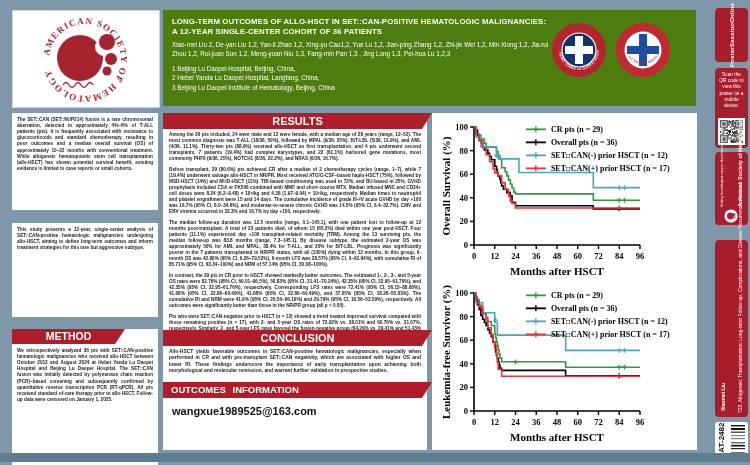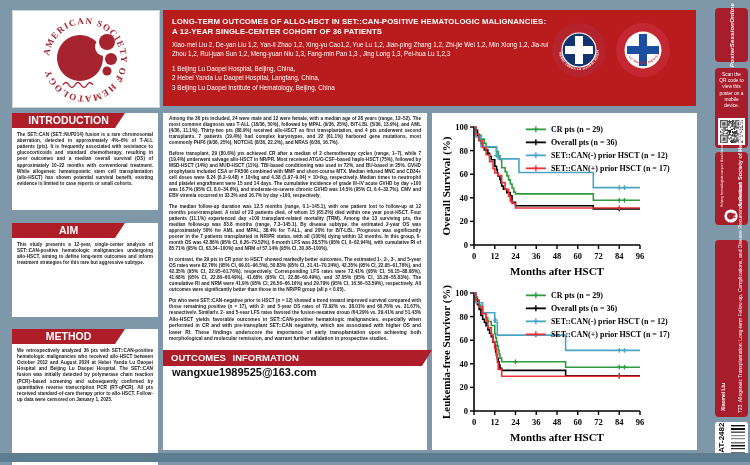--- a/index.html
+++ b/index.html
@@ -1,21 +1,21 @@
 <!DOCTYPE html>
 <html><head>
 <meta charset="utf-8">
 <style>
   html,body{margin:0;padding:0}
   body{width:750px;height:465px;position:relative;background:#7E98A9;
        font-family:"Liberation Sans",sans-serif;overflow:hidden}
   .abs{position:absolute}
   
   #ash-box{left:12px;top:10px;width:146px;height:96px;background:#fff;border:1px solid #cfd6da}
-  #title-box{left:163px;top:10px;width:533px;height:96px;background:#b91c1c;color:#fff;
+  #title-box{left:163px;top:10px;width:533px;height:96px;background:#4d7c0f;color:#fff;
              padding:7px 9px;box-sizing:border-box}
   #poster-title{font-size:7.8px;font-weight:bold;line-height:1.3;width:380px;letter-spacing:.1px}
   #authors{font-size:6.3px;line-height:1.35;width:382px;margin-top:4px}
   .affil{font-size:6.3px;line-height:1.45;width:382px}
   #affils{margin-top:6px}
   .hlogo{position:absolute;top:12px}
   
   .banner{background:#AF1E28;color:#fff;font-weight:bold;text-align:center;
           clip-path:polygon(0 0,100% 0,calc(100% - 10px) 100%,0 100%)}
   .lbanner{width:113px;height:15px;font-size:10.5px;line-height:15px}
@@ -27,21 +27,21 @@
   #sec-aim{left:12px;top:223px;width:146px;height:94px}
   #sec-method{left:12px;top:329px;width:146px;height:150px}
   
   #sec-mid{left:163px;top:113px;width:264px;height:337px;background:#fff}
   #results-body{height:201px;overflow:hidden;padding:3px 6px 0 6px;box-sizing:border-box}
   #results-body p{margin:0 0 5px 0;font-size:4.7px;font-weight:bold;color:#1c1c1c;
                   text-align:justify;line-height:1.28}
   #conclusion-body{height:36px;overflow:hidden;padding:3px 6px 0 6px;box-sizing:border-box;
                    font-size:4.9px;font-weight:bold;color:#1c1c1c;text-align:justify;line-height:1.3}
   #contact-banner{text-align:left;padding-left:8px;box-sizing:border-box;font-size:9.5px;word-spacing:4px}
-  #email{font-size:11px;font-weight:bold;color:#111;padding:0 0 0 9px}
+  #email{font-size:11px;font-weight:bold;color:#111;padding:7px 0 0 9px}
   
   #chart-box{left:432px;top:113px;width:265px;height:337px;background:#fff}
   svg .tick{font:bold 8.5px "Liberation Serif",serif;fill:#000}
   svg .atitle{font:bold 11px "Liberation Serif",serif;fill:#000}
   svg .leg{font:bold 8px "Liberation Serif",serif;fill:#000}
   
   .sb{position:absolute;left:715px;width:33px;background:#A81D2C;border-radius:4px;color:#fff}
   #sb1{top:8px;height:54px}
   #sb2{top:68px;height:80px}
   #sb3{top:152px;height:73px}
@@ -112,47 +112,47 @@
     <circle cx="28" cy="28" r="18.5" fill="#ffffff"></circle>
     <rect x="24" y="12" width="8" height="32" fill="#1D4FA0"></rect>
     <rect x="12" y="24" width="32" height="8" fill="#1D4FA0"></rect>
     <text font-size="3.1" fill="#C32732" font-weight="bold" letter-spacing=".5">
       <textPath href="#h2arc" startOffset="12%">LU DAOPEI MEDICAL</textPath>
     </text>
   </svg>
 </div>
 
 <div class="sec" id="sec-intro">
-  <div class="banner lbanner">
-    <span>INTRODUCTION</span>
-  </div>
   <div class="sbody">The SET::CAN (SET::NUP214) fusion is a rare chromosomal aberration, detected in approximately 4%–6% of T-ALL patients (pts). It is frequently associated with resistance to glucocorticoids and standard chemotherapy, resulting in poor outcomes and a median overall survival (OS) of approximately 10–22 months with conventional treatment. While allogeneic hematopoietic stem cell transplantation (allo-HSCT) has shown potential survival benefit, existing evidence is limited to case reports or small cohorts.</div>
 </div>
 
 <div class="sec" id="sec-aim">
-  <div class="banner lbanner">
-    <span>AIM</span>
-  </div>
   <div class="sbody">This study presents a 12-year, single-center analysis of SET::CAN-positive hematologic malignancies undergoing allo-HSCT, aiming to define long-term outcomes and inform treatment strategies for this rare but aggressive subtype.</div>
 </div>
 
 <div class="sec" id="sec-method">
   <div class="banner lbanner">
     <span>METHOD</span>
   </div>
   <div class="sbody">We retrospectively analyzed 36 pts with SET::CAN-positive hematologic malignancies who received allo-HSCT between October 2012 and August 2024 at Hebei Yanda Lu Daopei Hospital and Beijing Lu Daopei Hospital. The SET::CAN fusion was initially detected by polymerase chain reaction (PCR)–based screening and subsequently confirmed by quantitative reverse transcription PCR (RT-qPCR). All pts received standard-of-care therapy prior to allo-HSCT. Follow-up data were censored on January 1, 2025.</div>
 </div>
 
 <div class="abs" id="sec-mid">
+  <div class="banner mbanner">
+    <span>RESULTS</span>
+  </div>
   <div id="results-body">
     <p>Among the 36 pts included, 24 were male and 12 were female, with a median age of 28 years (range, 12–52). The most common diagnosis was T-ALL (18/36, 50%), followed by MPAL (9/36, 25%), B/T-LBL (5/36, 13.9%), and AML (4/36, 11.1%). Thirty-two pts (88.9%) received allo-HSCT as first transplantation, and 4 pts underwent second transplants. 7 patients (19.4%) had complex karyotypes, and 22 (61.1%) harbored gene mutations, most commonly PHF6 (9/36, 25%), NOTCH1 (8/36, 22.2%), and NRAS (6/36, 16.7%).</p>
     <p>Before transplant, 29 (80.6%) pts achieved CR after a median of 2 chemotherapy cycles (range, 1–7), while 7 (19.4%) underwent salvage allo-HSCT in NR/PR. Most received ATG/G-CSF–based haplo-HSCT (75%), followed by MSD-HSCT (14%) and MUD-HSCT (11%). TBI-based conditioning was used in 72%, and BU-based in 25%. GVHD prophylaxis included CSA or FK506 combined with MMF and short-course MTX. Median infused MNC and CD34+ cell doses were 8.24 (6.2–9.48) × 10⁸/kg and 4.38 (1.97–9.04) × 10⁶/kg, respectively. Median times to neutrophil and platelet engraftment were 15 and 14 days. The cumulative incidence of grade III–IV acute GVHD by day +100 was 16.7% (95% CI, 8.0–34.6%), and moderate-to-severe chronic GVHD was 14.5% (95% CI, 6.4–32.7%). CMV and EBV viremia occurred in 33.3% and 16.7% by day +100, respectively.</p>
     <p>The median follow-up duration was 12.5 months (range, 0.1–145.1), with one patient lost to follow-up at 12 months post-transplant. A total of 23 patients died, of whom 15 (65.2%) died within one year post-HSCT. Four patients (11.1%) experienced day +100 transplant-related mortality (TRM). Among the 13 surviving pts, the median follow-up was 83.8 months (range, 7.3–145.1). By disease subtype, the estimated 2-year OS was approximately 50% for AML and MPAL, 38.4% for T-ALL, and 20% for B/T-LBL. Prognosis was significantly poorer in the 7 patients transplanted in NR/PR status, with all (100%) dying within 12 months. In this group, 6-month OS was 42.86% (95% CI, 6.26–79.52%), 6-month LFS was 28.57% (95% CI, 0–62.94%), with cumulative RI of 85.71% (95% CI, 63.34–100%) and NRM of 57.14% (95% CI, 30.08–100%).</p>
     <p>In contrast, the 29 pts in CR prior to HSCT showed markedly better outcomes. The estimated 1-, 2-, 3-, and 5-year OS rates were 82.76% (95% CI, 69.01–96.5%), 50.83% (95% CI, 31.41–70.24%), 42.35% (95% CI, 22.95–61.76%), and 42.35% (95% CI, 22.95–61.76%), respectively. Corresponding LFS rates were 72.41% (95% CI, 56.15–88.68%), 41.68% (95% CI, 22.86–60.49%), 41.68% (95% CI, 22.86–60.49%), and 37.05% (95% CI, 18.26–55.83%). The cumulative RI and NRM were 41.9% (95% CI, 26.56–66.16%) and 29.79% (95% CI, 16.56–53.59%), respectively. All outcomes were significantly better than those in the NR/PR group (all p &lt; 0.05).</p>
     <p>Pts who were SET::CAN-negative prior to HSCT (n = 12) showed a trend toward improved survival compared with those remaining positive (n = 17), with 2- and 5-year OS rates of 72.92% vs. 38.01% and 60.76% vs. 31.67%, respectively. Similarly, 2- and 5-year LFS rates favored the fusion-negative group (64.29% vs. 29.41% and 51.43% vs. 29.41%), although none of these differences reached statistical significance (all p &gt; 0.05 by log-rank test).</p>
+  </div>
+  <div class="banner mbanner">
+    <span>CONCLUSION</span>
   </div>
   <div id="conclusion-body">Allo-HSCT yields favorable outcomes in SET::CAN-positive hematologic malignancies, especially when performed in CR and with pre-transplant SET::CAN negativity, which are associated with higher OS and lower RI. These findings underscore the importance of early transplantation upon achieving both morphological and molecular remission, and warrant further validation in prospective studies.</div>
   <div class="banner mbanner" id="contact-banner">
     <span>OUTCOMES  INFORMATION</span>
   </div>
   <div id="email">wangxue1989525@163.com</div>
 </div>
 
 <div class="abs" id="chart-box">
   <svg width="250" height="160" style="position:absolute;left:8px;top:6px">

